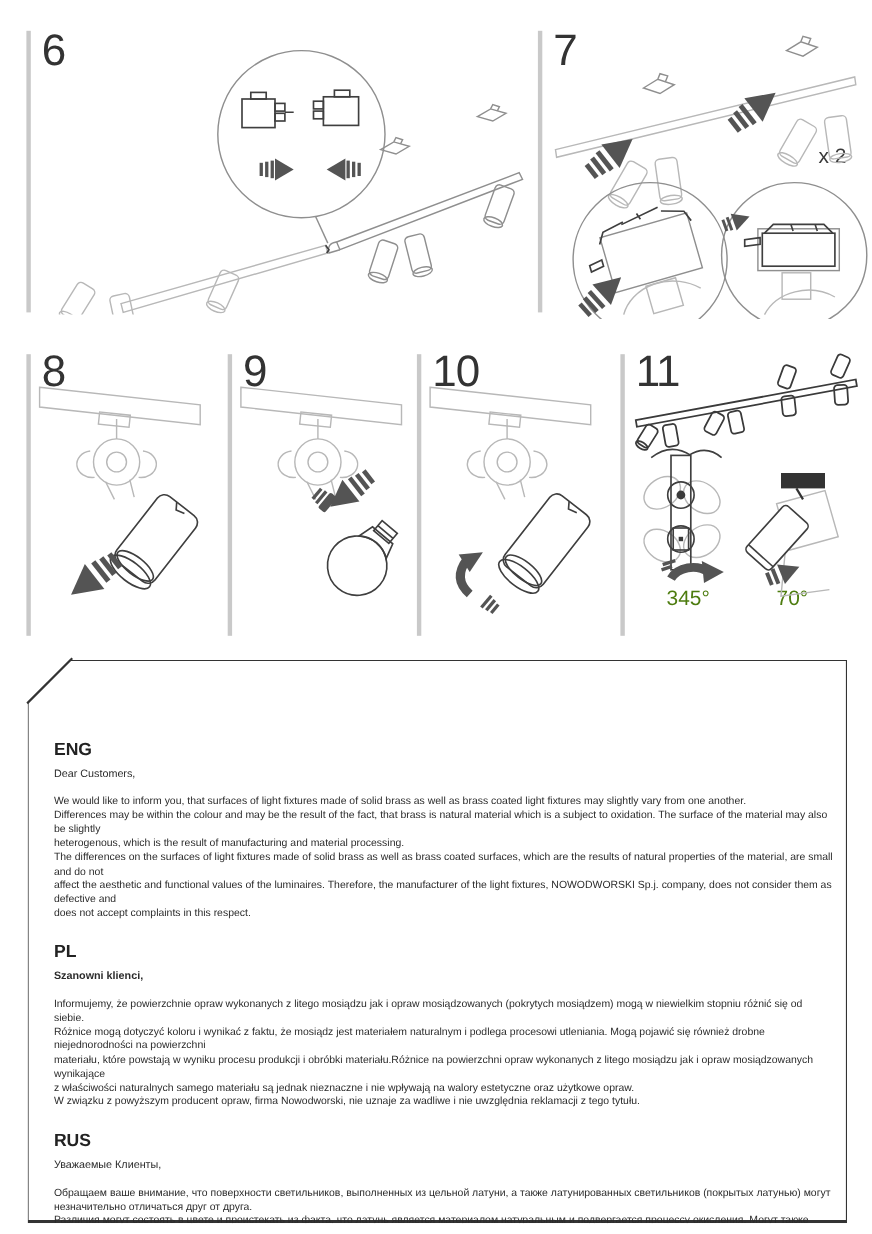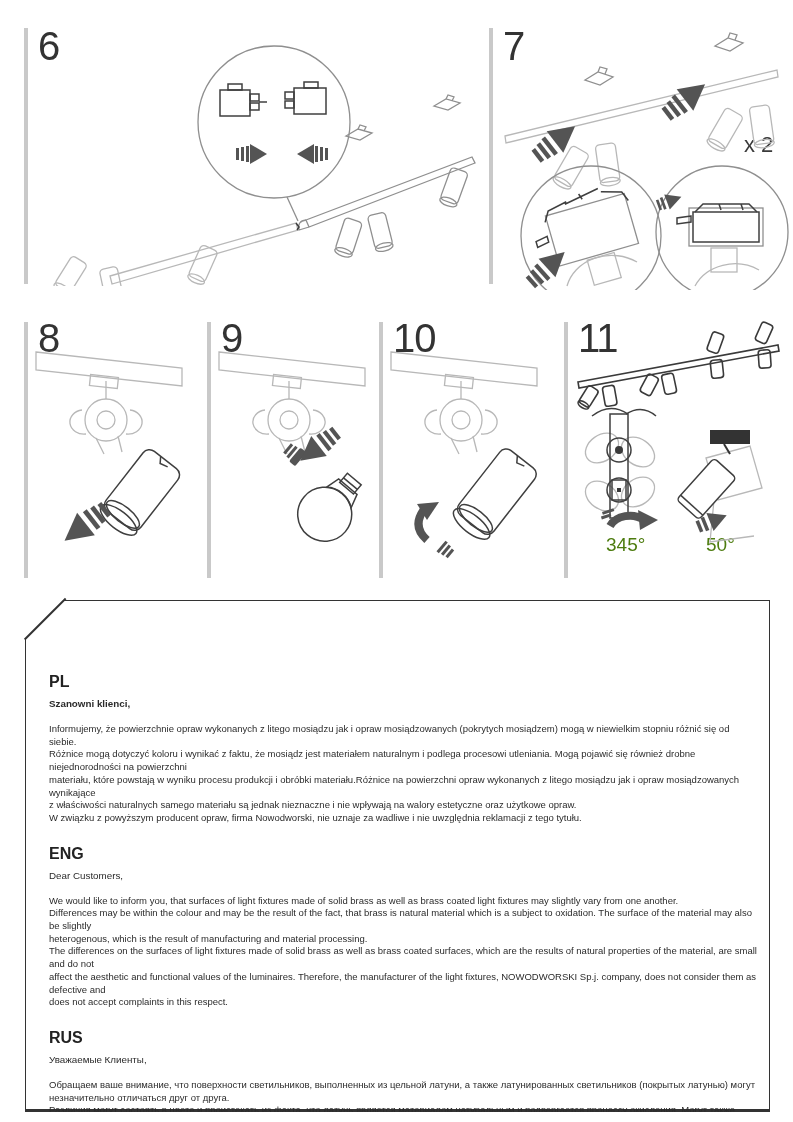--- a/index.html
+++ b/index.html
@@ -1,21 +1,21 @@
 <!DOCTYPE html>
 <html><head>
 <meta charset="utf-8">
 <style>
   html,body{margin:0;padding:0;background:#ffffff;}
   body{width:793px;height:1122px;position:relative;font-family:"Liberation Sans",sans-serif;color:#2b2b2b;overflow:hidden;}
   .panel{position:absolute;}
   .vbar{position:absolute;left:0;top:4px;width:4px;background:#c9c9c9;}
   .stepnum{position:absolute;font-size:40px;font-weight:400;color:#333;line-height:1;letter-spacing:-1px;}
   .overlay-label{position:absolute;color:#3a3a3a;}
-  .qty{font-size:22px;}
+  .qty{font-size:19px;}
   .deg{font-size:19px;color:#4d7c0f;}
   svg{position:absolute;left:0;top:0;}
   .ln-l{stroke:#b8b8b8;fill:none;stroke-width:1.3;}
   .ln-m{stroke:#8f8f8f;fill:none;stroke-width:1.3;}
   .ln-d{stroke:#3f3f3f;fill:none;stroke-width:1.5;}
   .fill-a{fill:#545454;stroke:none;}
   
   .notice-box{position:absolute;left:25px;top:600px;width:745px;height:512px;box-sizing:border-box;
     border:1.5px solid #333;border-bottom-width:3px;
     clip-path:polygon(39px 0,100% 0,100% 100%,0 100%,0 39px);}
@@ -252,21 +252,21 @@
           <rect x="10" y="-5" width="3" height="10"></rect>
       </g>
     </g>
   </svg>
 </div>
 
 <div class="panel" style="left:564px;top:318px;width:229px;height:262px;">
   <div class="vbar" style="height:256px;"></div>
   <div class="stepnum" style="left:14px;top:0px;">11</div>
   <span class="overlay-label deg" style="left:42px;top:216px;">345°</span>
-  <span class="overlay-label deg" style="left:142px;top:216px;">50°</span>
+  <span class="overlay-label deg" style="left:142px;top:216px;">70°</span>
   <svg width="229" height="262" viewBox="0 0 229 262">
 
     <g stroke="#3a3a3a" fill="none" stroke-width="1.6">
       <path d="M14,64 L214,27 L215,33 L15,70 Z"></path>
       <g>
         <rect x="-6" y="0" width="12" height="20" rx="3" transform="translate(30,70) rotate(32)"></rect>
         <ellipse cx="0" cy="20" rx="6" ry="3" transform="translate(30,70) rotate(32)"></ellipse>
         <rect x="-6" y="0" width="12" height="20" rx="3" transform="translate(44,68) rotate(-10)"></rect>
       </g>
       <g>
@@ -321,40 +321,40 @@
     <g transform="translate(146,204) rotate(-22) scale(1.2)">
       <polygon class="fill-a" points="0,-8 15,0 0,8"></polygon>
         <rect class="fill-a" x="-6" y="-6" width="3" height="12"></rect>
         <rect class="fill-a" x="-11" y="-5" width="3" height="10"></rect>
     </g>
   </svg>
 </div>
 
 <div class="notice-box">
   <div class="notice-content">
-    <div>
-      <p class="lang-heading">PL</p>
-      <p class="salutation bold">Szanowni klienci,</p>
-      <p class="body-text">Informujemy, że powierzchnie opraw wykonanych z litego mosiądzu jak i opraw mosiądzowanych (pokrytych mosiądzem) mogą w niewielkim stopniu różnić się od siebie.
-Różnice mogą dotyczyć koloru i wynikać z faktu, że mosiądz jest materiałem naturalnym i podlega procesowi utleniania. Mogą pojawić się również drobne niejednorodności na powierzchni
-materiału, które powstają w wyniku procesu produkcji i obróbki materiału.Różnice na powierzchni opraw wykonanych z litego mosiądzu jak i opraw mosiądzowanych wynikające
-z właściwości naturalnych samego materiału są jednak nieznaczne i nie wpływają na walory estetyczne oraz użytkowe opraw.
-W związku z powyższym producent opraw, firma Nowodworski, nie uznaje za wadliwe i nie uwzględnia reklamacji z tego tytułu.</p>
-    </div>
     <div>
       <p class="lang-heading">ENG</p>
       <p class="salutation">Dear Customers,</p>
       <p class="body-text">We would like to inform you, that surfaces of light fixtures made of solid brass as well as brass coated light fixtures may slightly vary from one another.
 Differences may be within the colour and may be the result of the fact, that brass is natural material which is a subject to oxidation. The surface of the material may also be slightly
 heterogenous, which is the result of manufacturing and material processing.
 The differences on the surfaces of light fixtures made of solid brass as well as brass coated surfaces, which are the results of natural properties of the material, are small and do not
 affect the aesthetic and functional values of the luminaires. Therefore, the manufacturer of the light fixtures, NOWODWORSKI Sp.j. company, does not consider them as defective and
 does not accept complaints in this respect.</p>
     </div>
     <div>
+      <p class="lang-heading">PL</p>
+      <p class="salutation bold">Szanowni klienci,</p>
+      <p class="body-text">Informujemy, że powierzchnie opraw wykonanych z litego mosiądzu jak i opraw mosiądzowanych (pokrytych mosiądzem) mogą w niewielkim stopniu różnić się od siebie.
+Różnice mogą dotyczyć koloru i wynikać z faktu, że mosiądz jest materiałem naturalnym i podlega procesowi utleniania. Mogą pojawić się również drobne niejednorodności na powierzchni
+materiału, które powstają w wyniku procesu produkcji i obróbki materiału.Różnice na powierzchni opraw wykonanych z litego mosiądzu jak i opraw mosiądzowanych wynikające
+z właściwości naturalnych samego materiału są jednak nieznaczne i nie wpływają na walory estetyczne oraz użytkowe opraw.
+W związku z powyższym producent opraw, firma Nowodworski, nie uznaje za wadliwe i nie uwzględnia reklamacji z tego tytułu.</p>
+    </div>
+    <div>
       <p class="lang-heading">RUS</p>
       <p class="salutation">Уважаемые Клиенты,</p>
       <p class="body-text">Обращаем ваше внимание, что поверхности светильников, выполненных из цельной латуни, а также латунированных светильников (покрытых латунью) могут
 незначительно отличаться друг от друга.
 Различия могут состоять в цвете и проистекать из факта, что латунь является материалом натуральным и подвергается процессу окисления. Могут также возникать
 незначительные неоднородности на поверхности материала, возникающие в результате процесса производства и обработки материала.
 
 Различия на поверхности светильников из цельной латуни, а также латунированных светильников, обусловленные натуральными свойствами материала, однако,
 незначительны и не влияют на эстетические и функциональные значение светильников.
 В связи с вышесказанным производитель светильников, компания Nowodworski Sp.j. , не считает это дефектом и не принимает рекламации на этом основании.</p>

